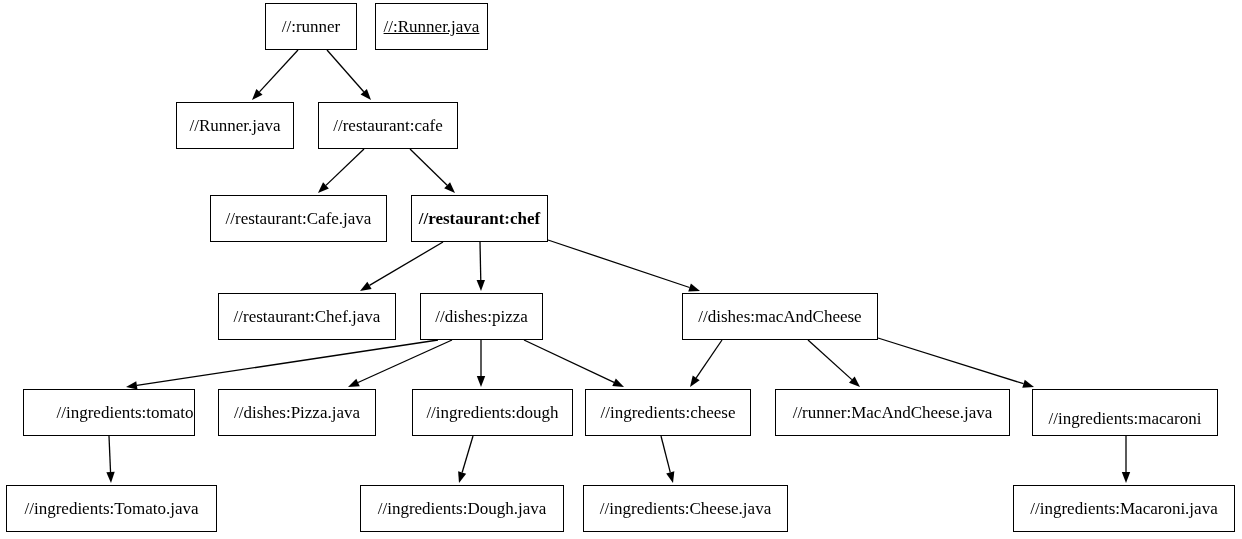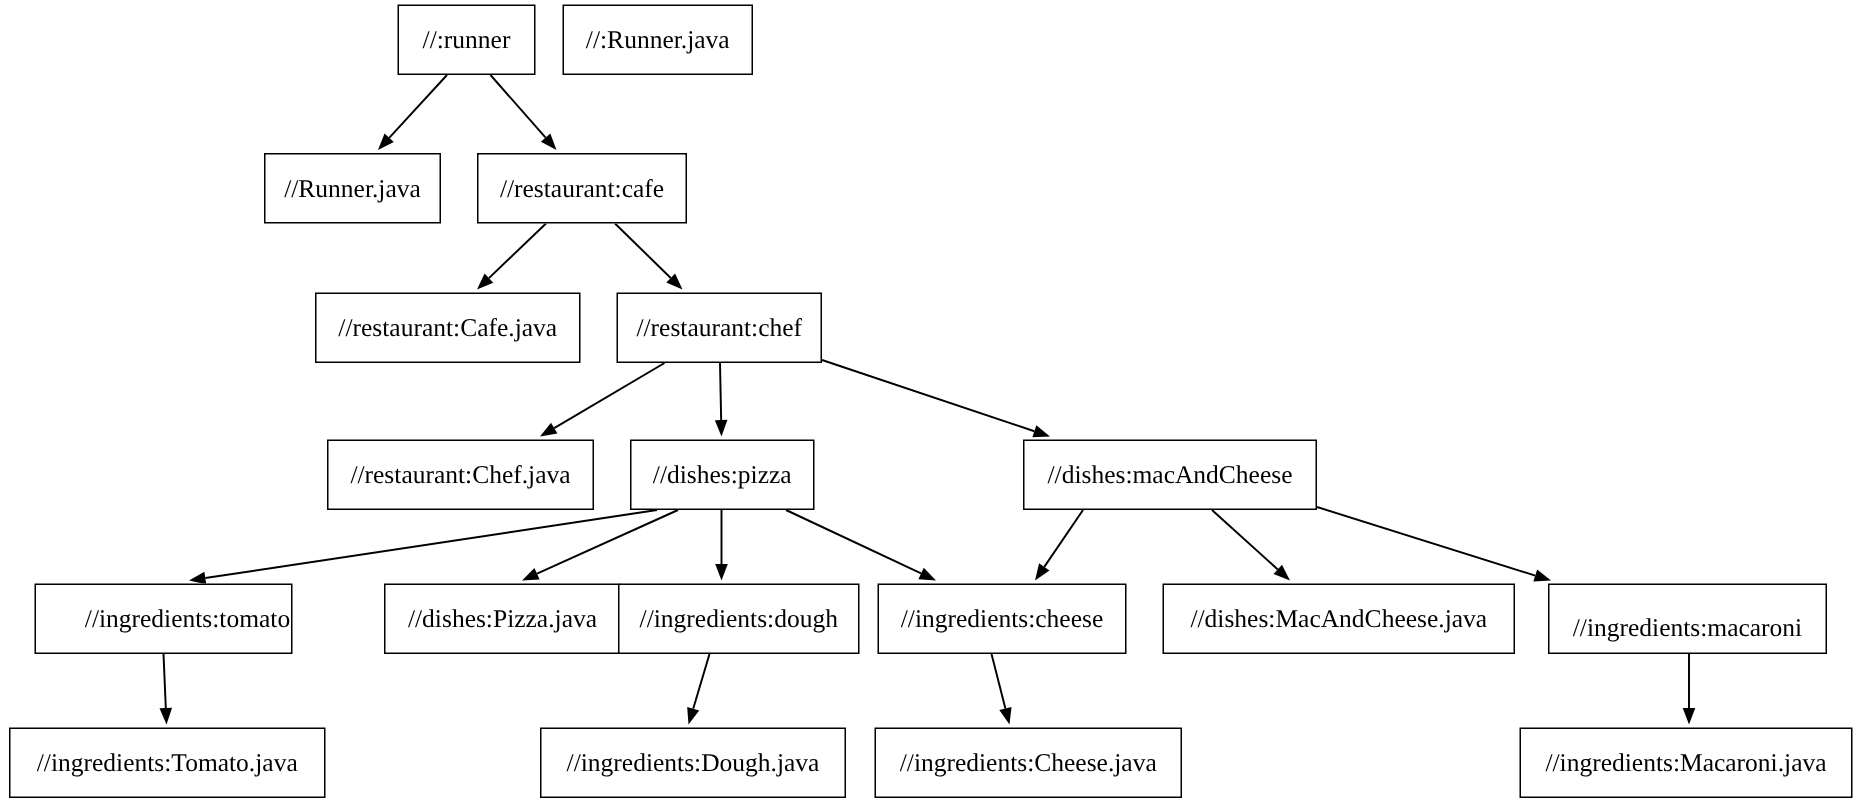--- a/index.html
+++ b/index.html
@@ -117,58 +117,58 @@
       </g>
       <g>
         <line x1="1126" y1="436" x2="1126" y2="472" stroke="#000000" stroke-width="1.3"></line>
         <polygon points="1126,483 1121.8,472 1130.2,472" fill="#000000"></polygon>
       </g>
     </svg>
   <div id="node-layer">
       <div class="graph-node" style="left: 265px; top: 3px; width: 92px; height: 47px; border-color: rgb(0, 0, 0); background: rgb(255, 255, 255);">
         <span class="node-label" style="color: rgb(0, 0, 0);">//:runner</span>
       </div>
-      <div class="graph-node" style="left: 375px; top: 3px; width: 127px; height: 47px; border-color: rgb(0, 0, 0); background: rgb(255, 255, 255);">
+      <div class="graph-node" style="left: 375px; top: 3px; width: 113px; height: 47px; border-color: rgb(0, 0, 0); background: rgb(255, 255, 255); text-decoration: underline;">
         <span class="node-label" style="color: rgb(0, 0, 0);">//:Runner.java</span>
       </div>
       <div class="graph-node" style="left: 176px; top: 102px; width: 118px; height: 47px; border-color: rgb(0, 0, 0); background: rgb(255, 255, 255);">
         <span class="node-label" style="color: rgb(0, 0, 0);">//Runner.java</span>
       </div>
       <div class="graph-node" style="left: 318px; top: 102px; width: 140px; height: 47px; border-color: rgb(0, 0, 0); background: rgb(255, 255, 255);">
         <span class="node-label" style="color: rgb(0, 0, 0);">//restaurant:cafe</span>
       </div>
       <div class="graph-node" style="left: 210px; top: 195px; width: 177px; height: 47px; border-color: rgb(0, 0, 0); background: rgb(255, 255, 255);">
         <span class="node-label" style="color: rgb(0, 0, 0);">//restaurant:Cafe.java</span>
       </div>
       <div class="graph-node" style="left: 411px; top: 195px; width: 137px; height: 47px; border-color: rgb(0, 0, 0); background: rgb(255, 255, 255);">
-        <span class="node-label" style="color: rgb(0, 0, 0);">//restaurant:chef</span>
+        <span class="node-label" style="color: rgb(0, 0, 0); font-weight: bold;">//restaurant:chef</span>
       </div>
       <div class="graph-node" style="left: 218px; top: 293px; width: 178px; height: 47px; border-color: rgb(0, 0, 0); background: rgb(255, 255, 255); text-align: center;">
         <span class="node-label" style="color: rgb(0, 0, 0);">//restaurant:Chef.java</span>
       </div>
       <div class="graph-node" style="left: 420px; top: 293px; width: 123px; height: 47px; border-color: rgb(0, 0, 0); background: rgb(255, 255, 255);">
         <span class="node-label" style="color: rgb(0, 0, 0);">//dishes:pizza</span>
       </div>
       <div class="graph-node" style="left: 682px; top: 293px; width: 196px; height: 47px; border-color: rgb(0, 0, 0); background: rgb(255, 255, 255);">
         <span class="node-label" style="color: rgb(0, 0, 0);">//dishes:macAndCheese</span>
       </div>
       <div class="graph-node" style="left: 23px; top: 389px; width: 172px; height: 47px; border-color: rgb(0, 0, 0); background: rgb(255, 255, 255);">
         <span class="node-label" style="color: rgb(0, 0, 0); margin-left: 32px;">//ingredients:tomato</span>
       </div>
-      <div class="graph-node" style="left: 218px; top: 389px; width: 158px; height: 47px; border-color: rgb(0, 0, 0); background: rgb(255, 255, 255); margin-left: 38px;">
+      <div class="graph-node" style="left: 218px; top: 389px; width: 158px; height: 47px; border-color: rgb(0, 0, 0); background: rgb(255, 255, 255);">
         <span class="node-label" style="color: rgb(0, 0, 0);">//dishes:Pizza.java</span>
       </div>
       <div class="graph-node" style="left: 412px; top: 389px; width: 161px; height: 47px; border-color: rgb(0, 0, 0); background: rgb(255, 255, 255);">
         <span class="node-label" style="color: rgb(0, 0, 0);">//ingredients:dough</span>
       </div>
       <div class="graph-node" style="left: 585px; top: 389px; width: 166px; height: 47px; border-color: rgb(0, 0, 0); background: rgb(255, 255, 255);">
         <span class="node-label" style="color: rgb(0, 0, 0);">//ingredients:cheese</span>
       </div>
       <div class="graph-node" style="left: 775px; top: 389px; width: 235px; height: 47px; border-color: rgb(0, 0, 0); background: rgb(255, 255, 255);">
-        <span class="node-label" style="color: rgb(0, 0, 0);">//dishes:MacAndCheese.java</span>
+        <span class="node-label" style="color: rgb(0, 0, 0);">//runner:MacAndCheese.java</span>
       </div>
       <div class="graph-node" style="left: 1032px; top: 389px; width: 186px; height: 47px; border-color: rgb(0, 0, 0); background: rgb(255, 255, 255);">
         <span class="node-label" style="color: rgb(0, 0, 0); margin-top: 12px;">//ingredients:macaroni</span>
       </div>
       <div class="graph-node" style="left: 6px; top: 485px; width: 211px; height: 47px; border-color: rgb(0, 0, 0); background: rgb(255, 255, 255);">
         <span class="node-label" style="color: rgb(0, 0, 0);">//ingredients:Tomato.java</span>
       </div>
       <div class="graph-node" style="left: 360px; top: 485px; width: 204px; height: 47px; border-color: rgb(0, 0, 0); background: rgb(255, 255, 255);">
         <span class="node-label" style="color: rgb(0, 0, 0);">//ingredients:Dough.java</span>
       </div>

